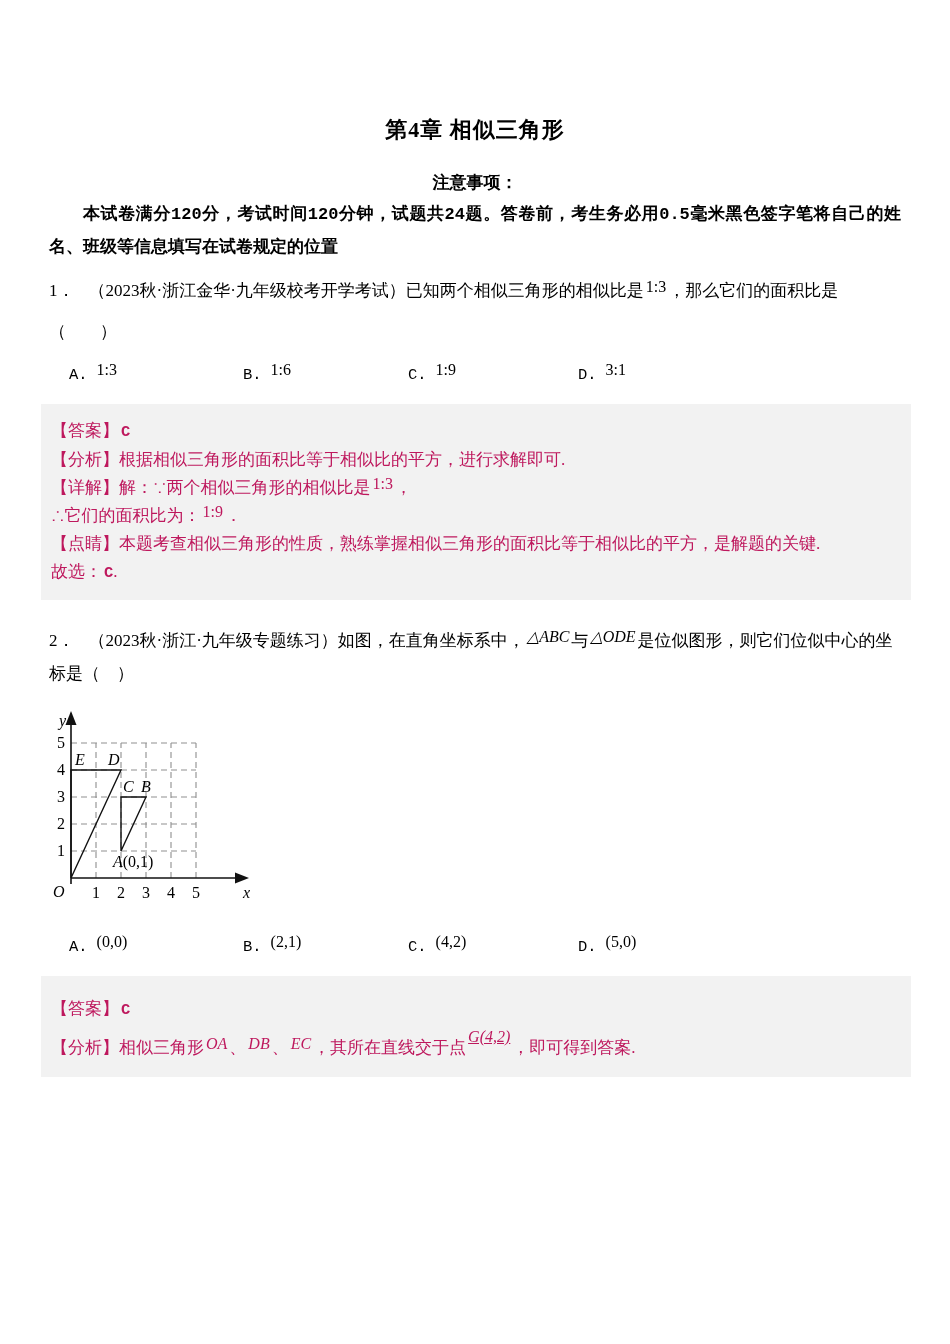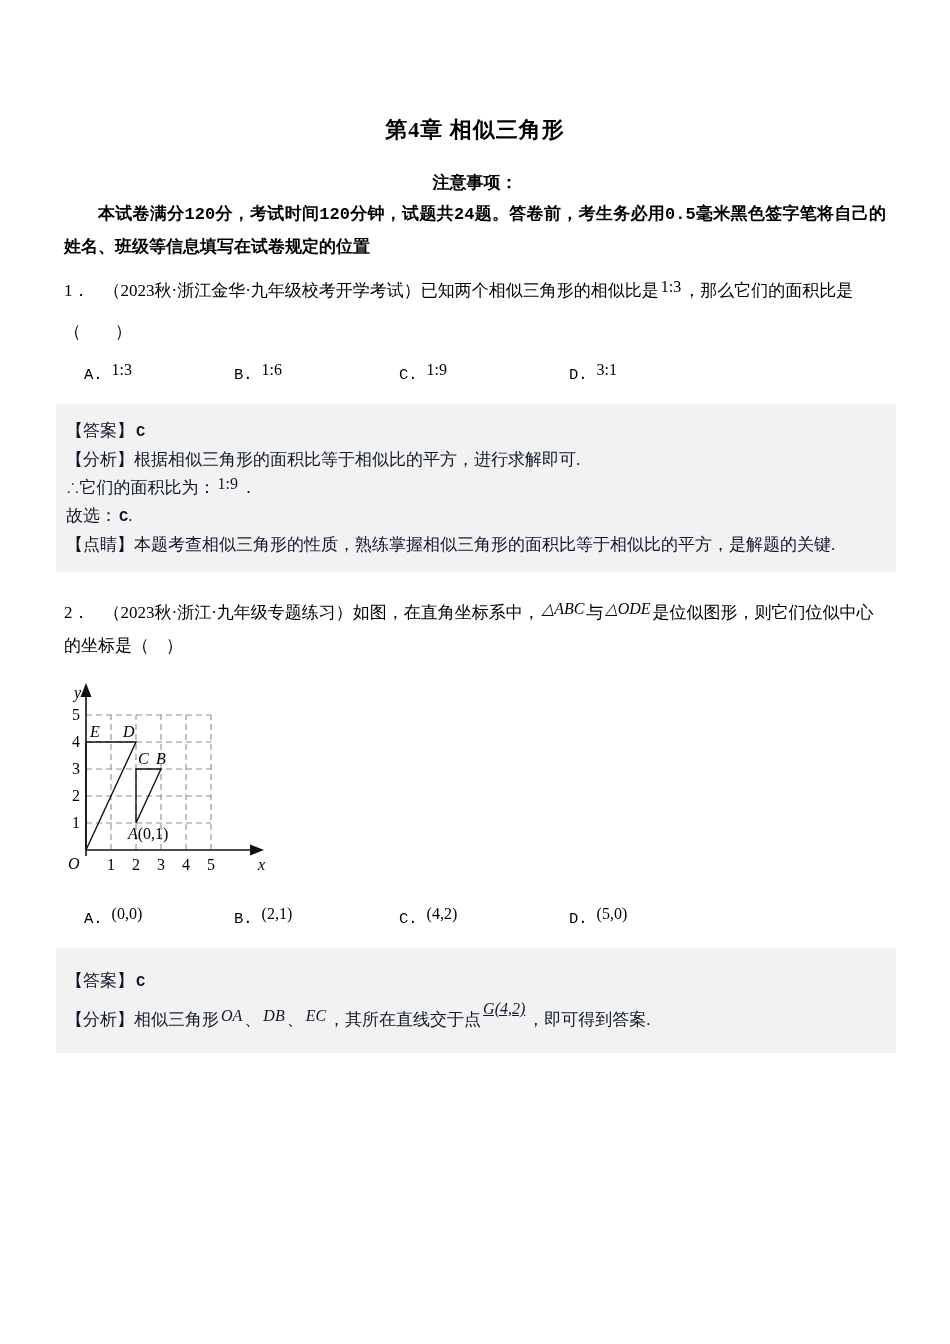--- a/index.html
+++ b/index.html
@@ -1,39 +1,39 @@
 <!DOCTYPE html>
 <html><head>
 <meta charset="utf-8">
 <style>
   html,body{margin:0;padding:0;background:#ffffff;}
   body{width:950px;height:1344px;font-family:"Liberation Serif",serif;color:#000;font-size:17px;}
-  .page{box-sizing:border-box;width:950px;height:1077px;padding:0 64px;overflow:hidden;}
+  .page{box-sizing:border-box;width:950px;height:1077px;padding:0 49px;overflow:hidden;}
 
   .title{padding-top:114px;text-align:center;font-size:22px;font-weight:bold;line-height:32px;letter-spacing:1px;}
   .notice-h{margin-top:24px;font-weight:bold;font-size:17px;line-height:26px;text-align:center;}
   .notice-p{margin-top:2px;font-weight:bold;line-height:33px;text-indent:2em;text-align:justify;font-family:Liberation Mono, monospace;}
   .section-h{margin-top:18px;font-weight:bold;font-size:17.5px;line-height:27px;}
 
   .stem{margin-top:10px;line-height:33px;}
   .qnum{margin-right:14px;}
   .paren-line{margin-top:12px;line-height:26px;}
 
   .options{display:flex;margin-top:16px;padding-left:20px;line-height:26px;align-items:center;}
   .opt-a{width:150px;}
-  .opt-b{width:165px;}
+  .opt-b{width:165px;margin-left:24px;}
   .opt-c{width:170px;}
   .opt-letter{font-family:"Liberation Mono",monospace;font-size:15.5px;}
   .opt-val{font-family:"Liberation Serif",serif;font-size:16px;position:relative;top:-4px;margin-left:9px;}
 
   .m{font-family:"Liberation Serif",serif;position:relative;top:-4px;padding:0 2px;font-size:16px;}
   .mi{font-style:italic;}
   .m-hi{top:-11px;text-decoration:underline;}
 
-  .ansblock{margin:16px -10px 0 -8px;background:#f2f2f2;padding:10px 10px;color:#0f172a;}
+  .ansblock{margin:16px -10px 0 -8px;background:#f2f2f2;padding:10px 10px;color:#be185d;}
   .ansline{line-height:22px;margin:6px 0;}
   .ansblock2 .ansline{line-height:30px;margin:8px 0;}
   .ansC{font-family:"Liberation Mono",monospace;font-weight:bold;font-size:15.5px;padding-left:2px;}
 
   .q2stem{margin-top:24px;line-height:33px;}
   .figure{margin-top:10px;margin-left:-10px;}
 
   svg text{font-family:"Liberation Serif",serif;font-size:16px;fill:#000;}
   svg .it{font-style:italic;}
   .grid{stroke:#8f8f8f;stroke-width:1.1;stroke-dasharray:6 4;fill:none;}
@@ -60,23 +60,24 @@
   <div class="options">
     <div class="opt-a"><span class="opt-letter">A.</span><span class="opt-val">1:3</span></div>
     <div class="opt-b"><span class="opt-letter">B.</span><span class="opt-val">1:6</span></div>
     <div class="opt-c"><span class="opt-letter">C.</span><span class="opt-val">1:9</span></div>
     <div class="opt-d"><span class="opt-letter">D.</span><span class="opt-val">3:1</span></div>
   </div>
 
   <div class="ansblock">
     <div class="ansline"><span>【答案】</span><span class="ansC">C</span></div>
     <div class="ansline"><span>【分析】</span><span>根据相似三角形的面积比等于相似比的平方，进行求解即可.</span></div>
+    <div class="ansline"><span>【详解】</span><span>解：∵两个相似三角形的相似比是</span><span class="m">1:3</span><span>，</span></div>
     <div class="ansline"><span>∴它们的面积比为：</span><span class="m">1:9</span><span>．</span></div>
+    <div class="ansline"><span>【点睛】</span><span>本题考查相似三角形的性质，熟练掌握相似三角形的面积比等于相似比的平方，是解题的关键.</span></div>
     <div class="ansline"><span>故选：</span><span class="ansC">C</span><span>.</span></div>
-    <div class="ansline"><span>【点睛】</span><span>本题考查相似三角形的性质，熟练掌握相似三角形的面积比等于相似比的平方，是解题的关键.</span></div>
   </div>
 
   <div class="stem q2stem">
     <span class="qnum">2．</span><span>（2023秋·浙江·九年级专题练习）如图，在直角坐标系中，</span><span class="m mi">△ABC</span><span>与</span><span class="m mi">△ODE</span><span>是位似图形，则它们位似中心的坐标是（　）</span>
   </div>
 
   <div class="figure">
     <svg width="230" height="212" viewBox="0 0 230 212">
 
       <g>

